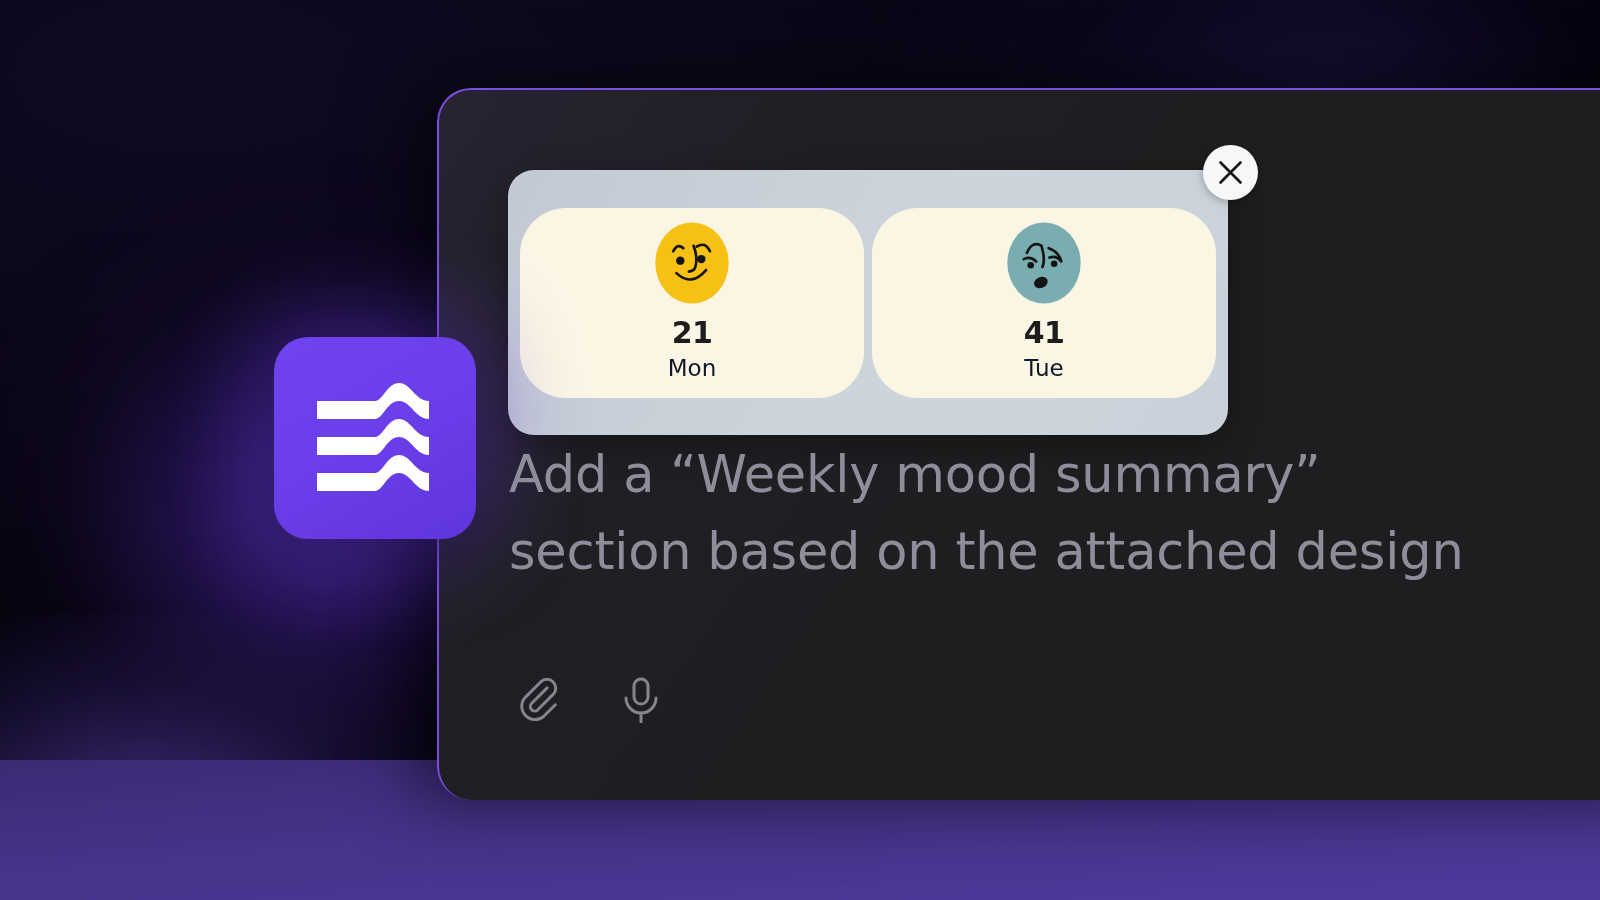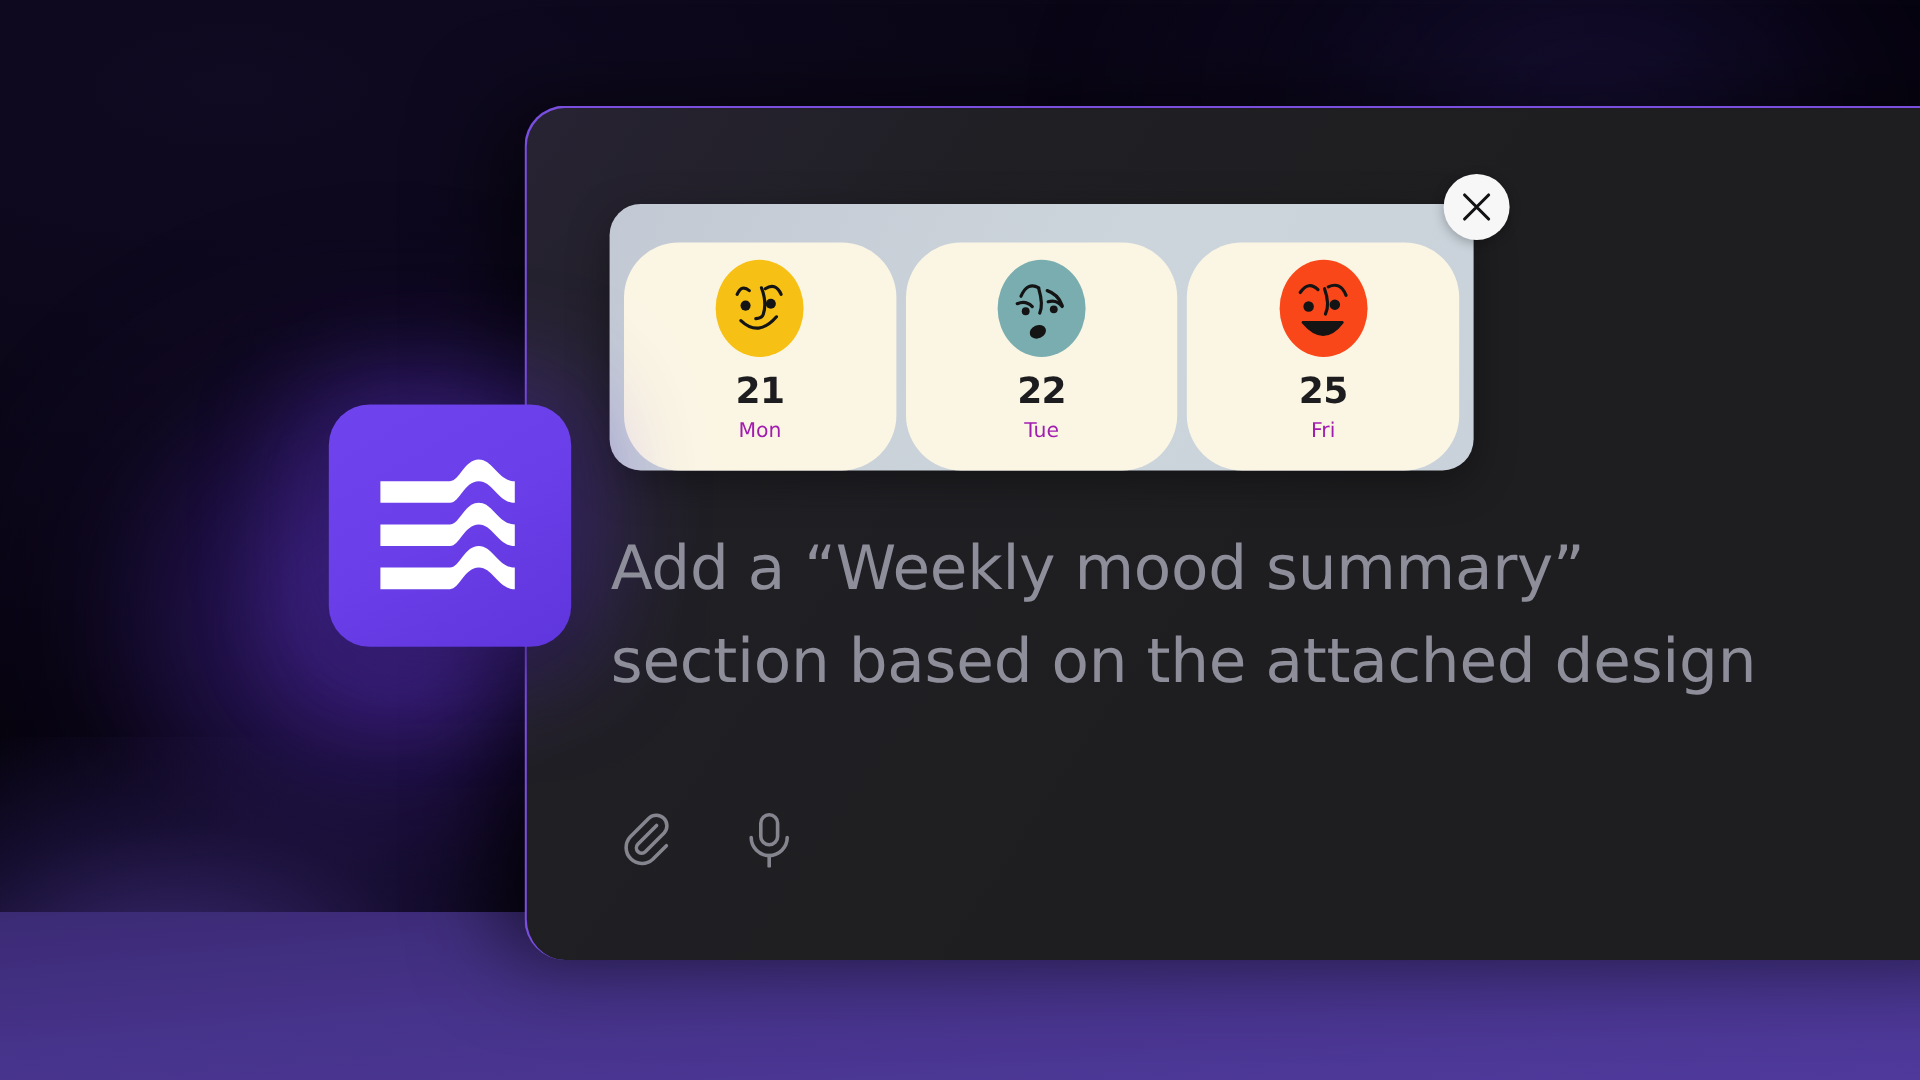--- a/index.html
+++ b/index.html
@@ -73,25 +73,25 @@
     border-top-left-radius: 32px;
     border-bottom-left-radius: 32px;
     background: linear-gradient(125deg, rgba(120,80,220,0.10) 0%, rgba(120,80,220,0.02) 24%, rgba(255,255,255,0) 55%);
     pointer-events: none;
   }
 
   
   #attachment-card {
     position: absolute;
     left: 508px; top: 170px;
-    width: 720px; height: 222px;
+    width: 720px; height: 265px;
     border-radius: 26px;
     background: linear-gradient(118deg, #c2c9d4 0%, #c6cdd6 18%, #cdd5dc 55%, #c9d2da 100%);
     display: flex;
-    align-items: flex-end;
+    align-items: center;
     gap: 8px;
     padding: 0 12px;
     box-shadow: 0 10px 34px rgba(0,0,0,0.34);
     z-index: 4;
   }
 
   .day-pill {
     flex: 1 1 0;
     height: 190px;
     border-radius: 46px;
@@ -115,23 +115,23 @@
     font-family: "DejaVu Sans", sans-serif;
     font-size: 30px;
     font-weight: 700;
     color: #1d1d1f;
     letter-spacing: -0.5px;
     line-height: 1;
     margin-top: 12px;
   }
   .day-name {
     font-family: "DejaVu Sans", sans-serif;
-    font-size: 17px;
+    font-size: 23px;
     font-weight: 400;
-    color: #a21caf;
+    color: #0f172a;
     line-height: 1;
     margin-top: 9px;
   }
 
   
   #close-button {
     position: absolute;
     left: 1203px; top: 145px;
     width: 55px; height: 55px;
     border-radius: 50%;
@@ -231,39 +231,22 @@
               <path d="M56 36 q12 4 16 16"></path>
               <path d="M24 50 q9 -4 16 3"></path>
               <path d="M57 48 q9 -3 15 5"></path>
               <circle cx="33" cy="58" r="4.2" fill="#141414" stroke="none"></circle>
               <circle cx="63" cy="56" r="4.2" fill="#141414" stroke="none"></circle>
               <path d="M47 34 q5 17 1 26"></path>
               <ellipse cx="46" cy="80" rx="9" ry="7" transform="rotate(-22 46 80)" fill="#141414" stroke="none"></ellipse>
             </g>
           </svg>
         </div>
-        <div class="day-num">22</div>
+        <div class="day-num">41</div>
         <div class="day-name">Tue</div>
-      </div>
-      <div class="day-pill">
-        <div class="mood-face">
-          <svg viewBox="0 0 100 110">
-            <ellipse cx="50" cy="55" rx="47" ry="52" fill="#f9471a"></ellipse>
-            <g fill="none" stroke="#141414" stroke-width="3.4" stroke-linecap="round" stroke-linejoin="round">
-              <path d="M25 38 q9 -13 19 -3"></path>
-              <path d="M55 32 q13 -6 19 9"></path>
-              <circle cx="34" cy="53" r="5.6" fill="#141414" stroke="none"></circle>
-              <circle cx="62" cy="51" r="5.6" fill="#141414" stroke="none"></circle>
-              <path d="M51 34 q6 17 1 27"></path>
-              <path d="M28 70 q22 26 42 0 z" fill="#141414" stroke="#141414" stroke-width="3"></path>
-            </g>
-          </svg>
-        </div>
-        <div class="day-num">25</div>
-        <div class="day-name">Fri</div>
       </div>
     </div>
 
   <button id="close-button">
     <svg width="29" height="29" viewBox="0 0 29 29">
       <path d="M4.5 4.5 L24.5 24.5 M24.5 4.5 L4.5 24.5" stroke="#121214" stroke-width="2.6" stroke-linecap="round" fill="none"></path>
     </svg>
   </button>
 
   <div id="app-icon">

